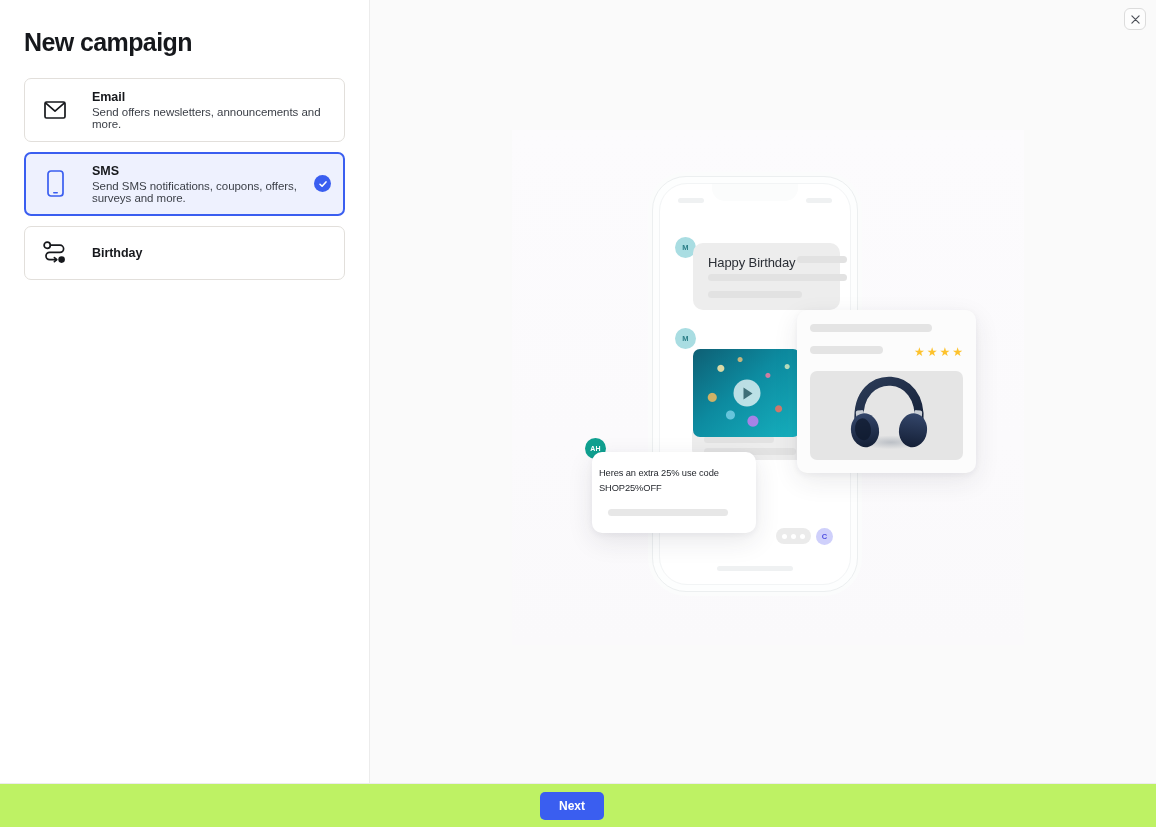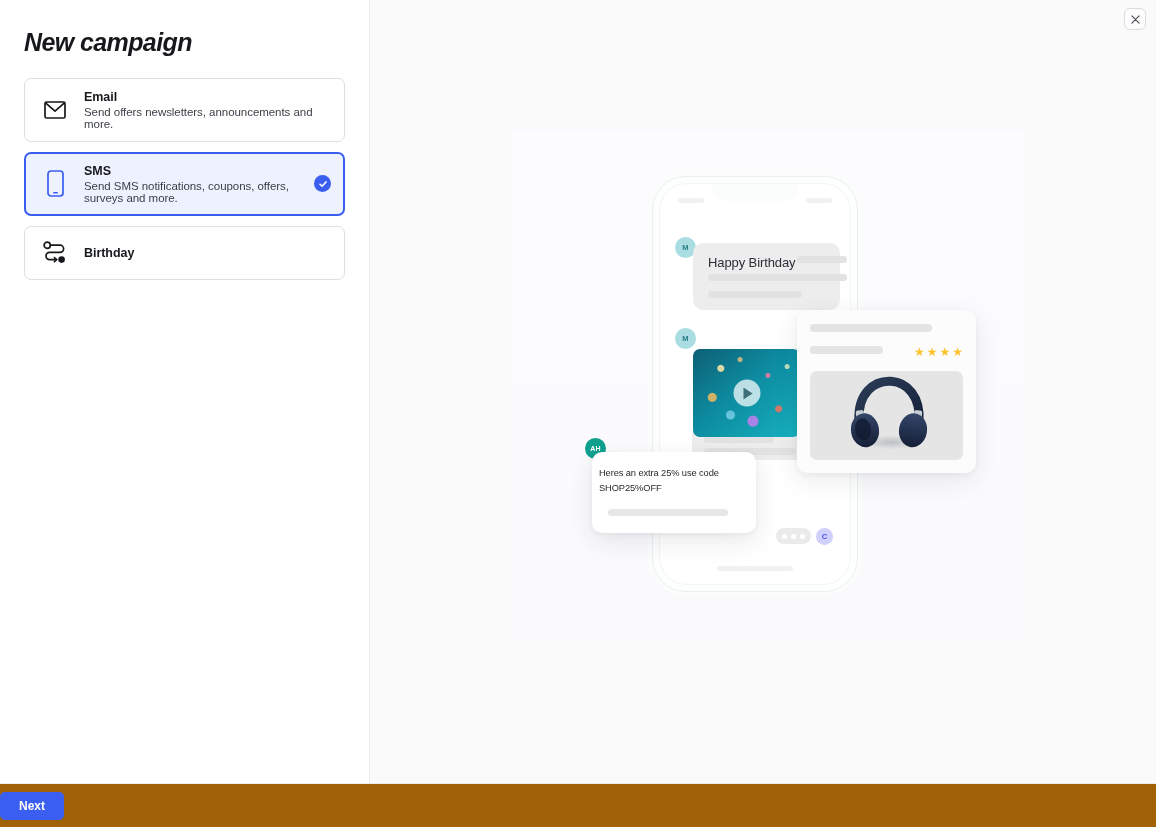--- a/index.html
+++ b/index.html
@@ -20,29 +20,29 @@
   .sidebar {
     width: 370px; flex: 0 0 370px;
     background: #ffffff;
     border-right: 1px solid #ececec;
     padding: 24px 24px 0 24px;
     position: relative;
     z-index: 3;
   }
   .page-title {
     font-size: 25px; font-weight: 700; letter-spacing: -0.6px;
-    color: #16181c; line-height: 1.15; margin-top: 4px; font-style: italic;
+    color: #16181c; line-height: 1.15; margin-top: 4px;
   }
   .page-subtitle {
     font-size: 13.5px; color: #2b2f36; margin-top: 9px; letter-spacing: -0.1px;
   }
   .options { margin-top: 21px; display: flex; flex-direction: column; gap: 10px; }
 
   .option {
-    display: flex; align-items: center; gap: 0px;
+    display: flex; align-items: center; gap: 8px;
     border: 1px solid #e2dfdb; border-radius: 7px;
     background: #ffffff;
     padding: 11px 13px; min-height: 48px;
     cursor: pointer; position: relative;
   }
   .option.selected {
     border: 2px solid #3a5ef0;
     background: #eef1fe;
     padding: 10px 12px;
   }
@@ -206,23 +206,23 @@
   .typing {
     position: absolute; left: 264px; top: 398px;
     width: 35px; height: 16px; border-radius: 9px; background: #ebebeb;
     display: flex; align-items: center; justify-content: center; gap: 4px;
   }
   .typing i { width: 5px; height: 5px; border-radius: 50%; background: #ffffff; display: block; }
 
   
   .footer {
     height: 44px; flex: 0 0 44px;
-    background: #a16207;
+    background: #bef264;
     border-top: 1px solid #ececec;
-    display: flex; align-items: center; justify-content: flex-start;
+    display: flex; align-items: center; justify-content: center;
     padding-right: 12px;
   }
   .next-btn {
     background: #3a5ef0; color: #ffffff;
     font-size: 12px; font-weight: 700;
     border: none; border-radius: 5px;
     padding: 7px 19px; cursor: pointer;
     font-family: "Liberation Sans", sans-serif;
   }
 </style>

